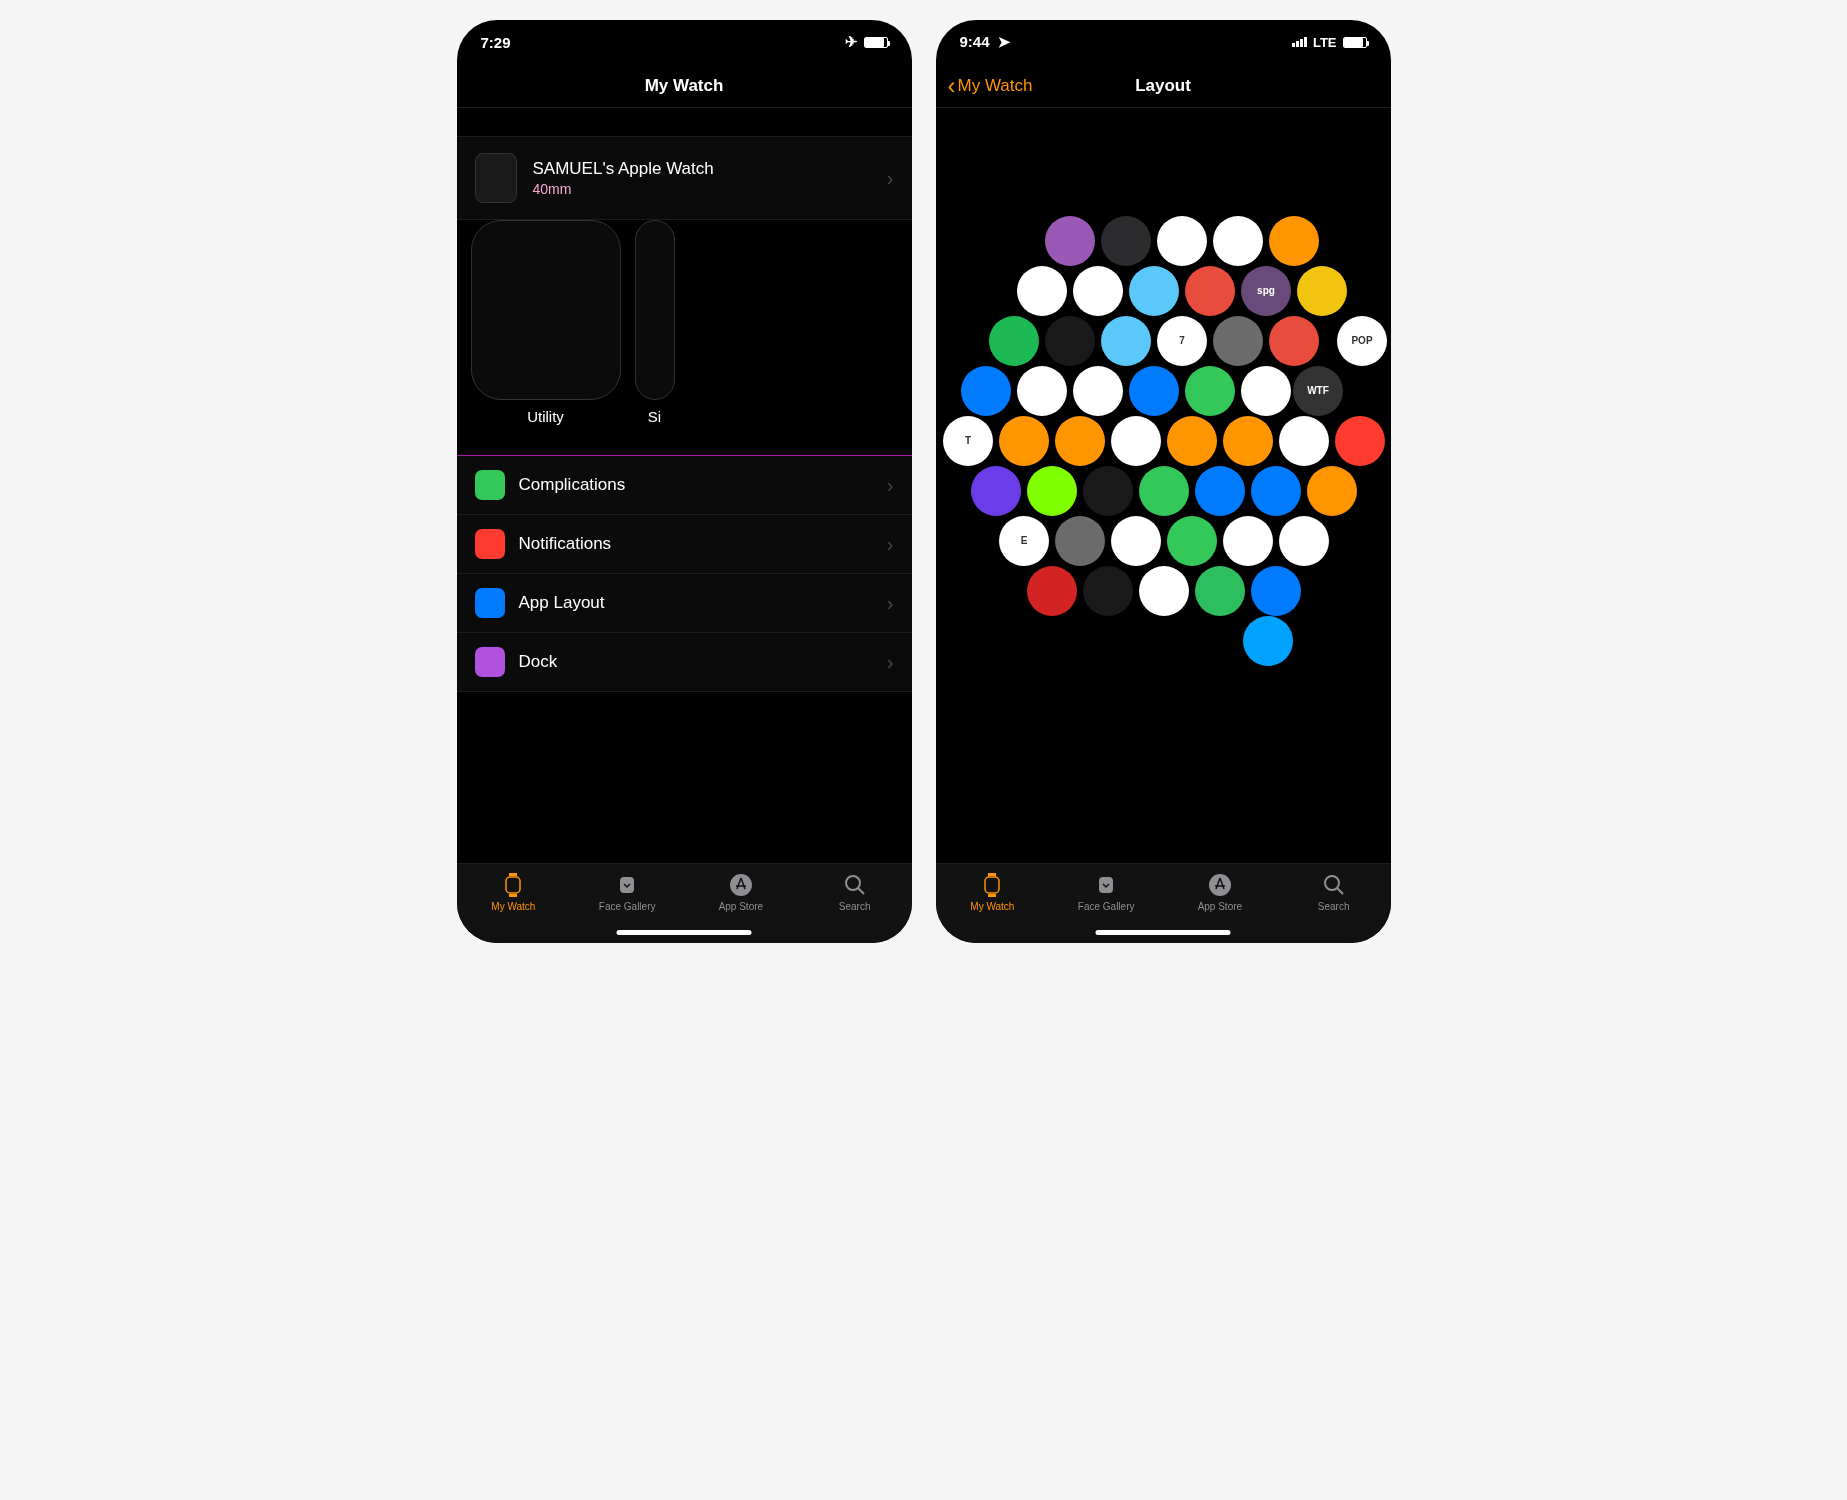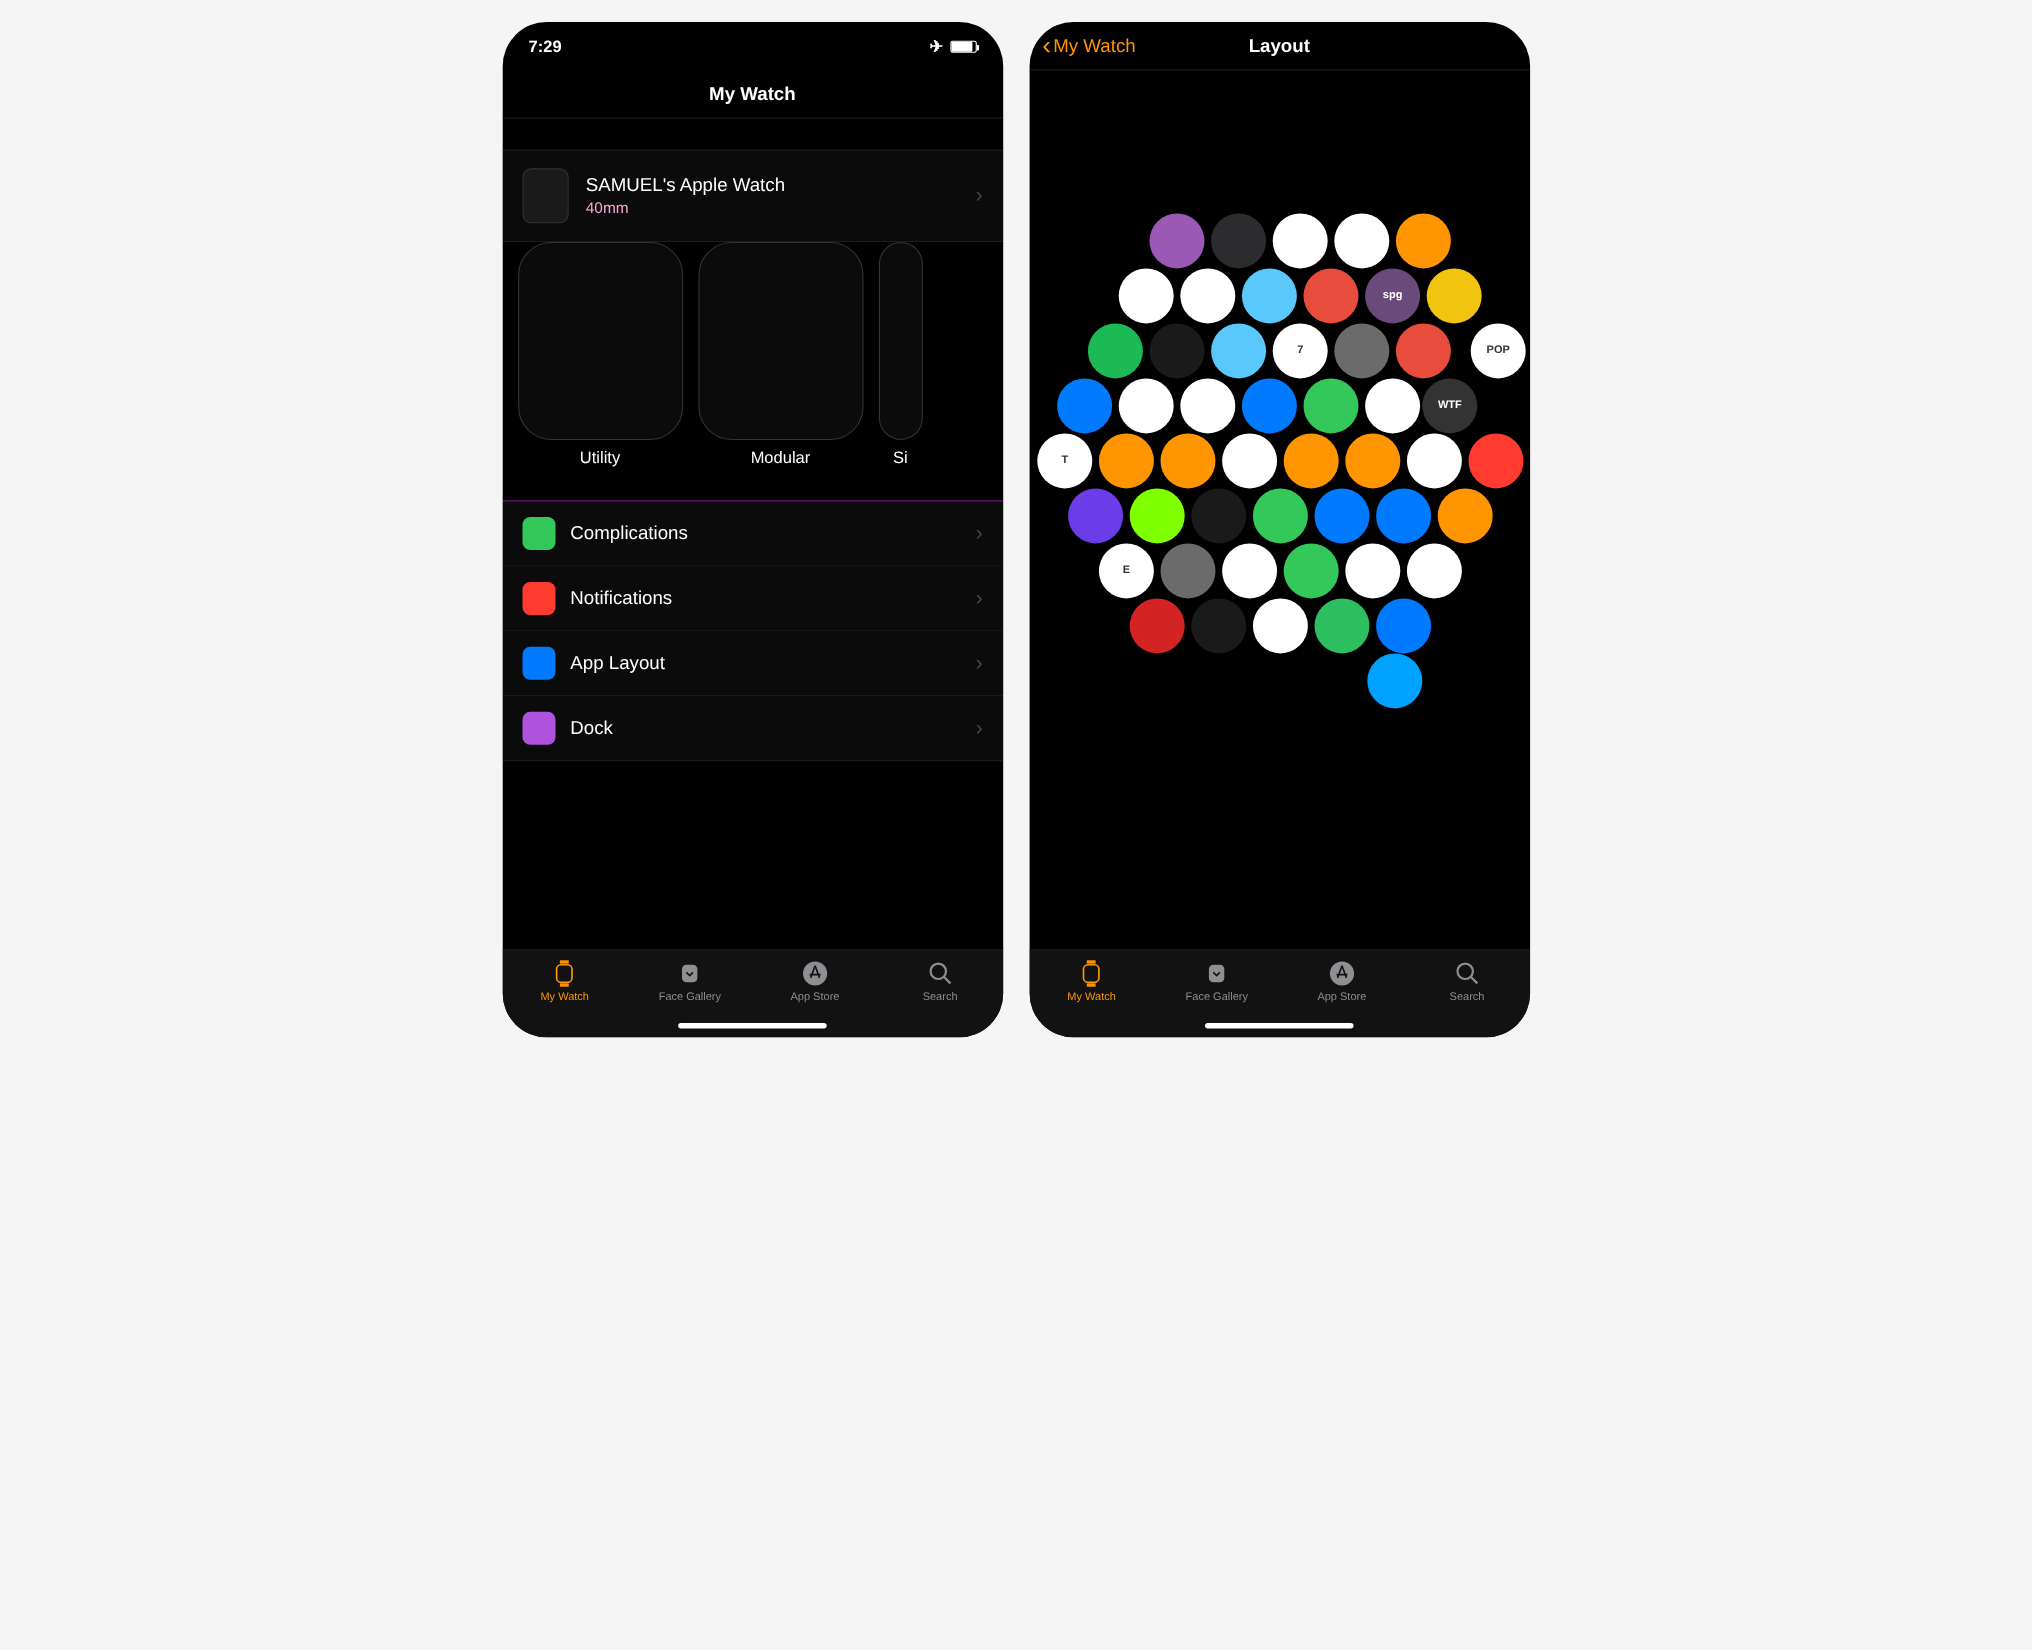--- a/index.html
+++ b/index.html
@@ -69,24 +69,20 @@
         <div class="watch-size">40mm</div>
       </div>
       <span class="chev">›</span>
     </div>
     <div class="faces">
       <div class="face">
         <div class="face-box"></div>
         <div class="face-label">Utility</div>
       </div>
       <div class="face">
-        <div class="face-box"></div>
-        <div class="face-label">Modular</div>
-      </div>
-      <div class="face">
         <div class="face-box" style="width:40px"></div>
         <div class="face-label">Si</div>
       </div>
     </div>
     <div class="list" id="left-list">
         <div class="list-item">
           <div class="list-icon" style="background:#34c759"></div>
   <span class="list-label">Complications</span>
   <span class="chev">›</span>
         </div>
@@ -143,20 +139,38 @@
             <line x1="15" y1="15" x2="21" y2="21" stroke="currentColor" stroke-width="2"></line>
           </svg>
         </div>
         <span>Search</span>
       </div>
     </div>
   <div class="home-indicator"></div>
 </div>
 
 <div class="phone">
+  <div class="status-bar">
+    <span>
+      <span>9:44</span>
+      <span style="margin-left:4px">➤</span>
+    </span>
+    <div class="status-right">
+      <span class="signal-bars">
+          <span></span>
+          <span></span>
+          <span></span>
+          <span></span>
+        </span>
+      <span style="font-size:13px">LTE</span>
+      <div class="battery">
+          <div class="battery-fill"></div>
+        </div>
+    </div>
+  </div>
   <div class="header">
     <div class="back-btn">
       <span style="font-size:24px">‹</span>
       <span>My Watch</span>
     </div>
     <span class="header-title">Layout</span>
   </div>
   <div class="content">
     <div class="app-grid">
       <div class="honeycomb" id="honeycomb">

